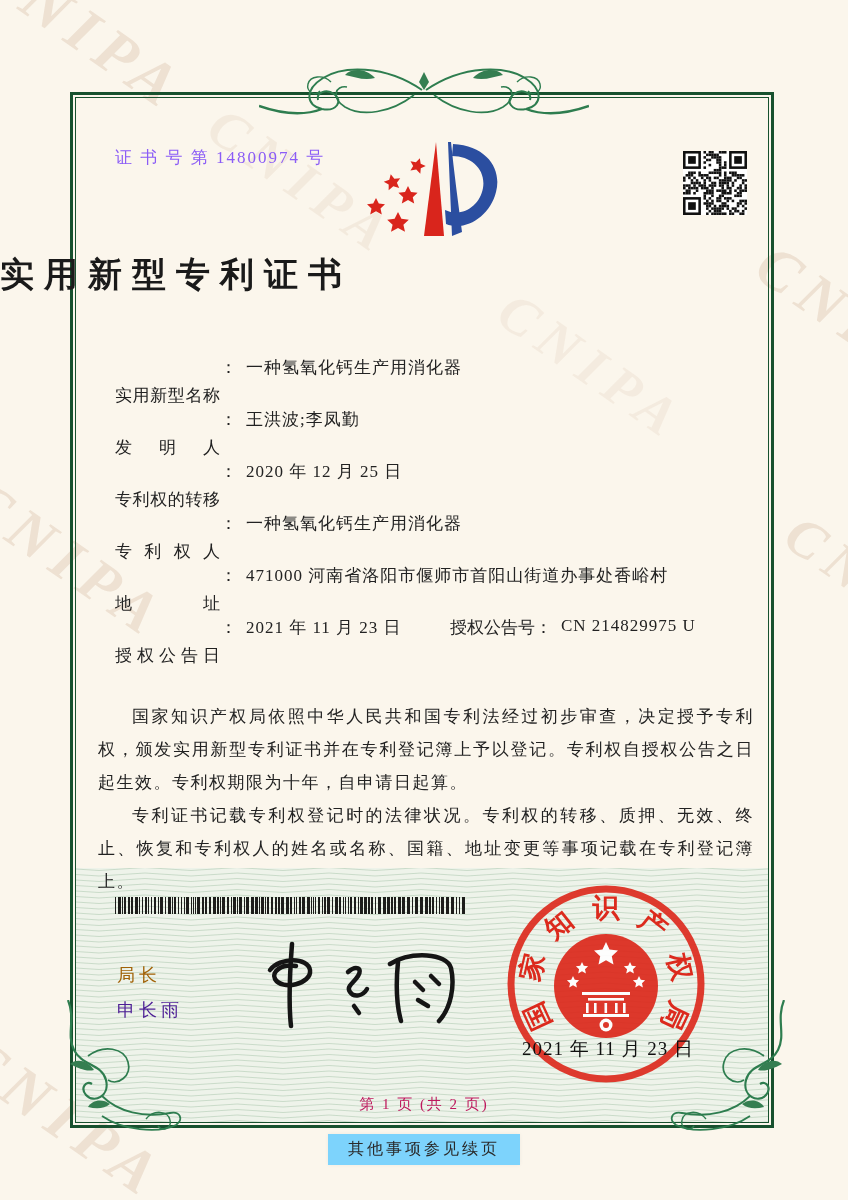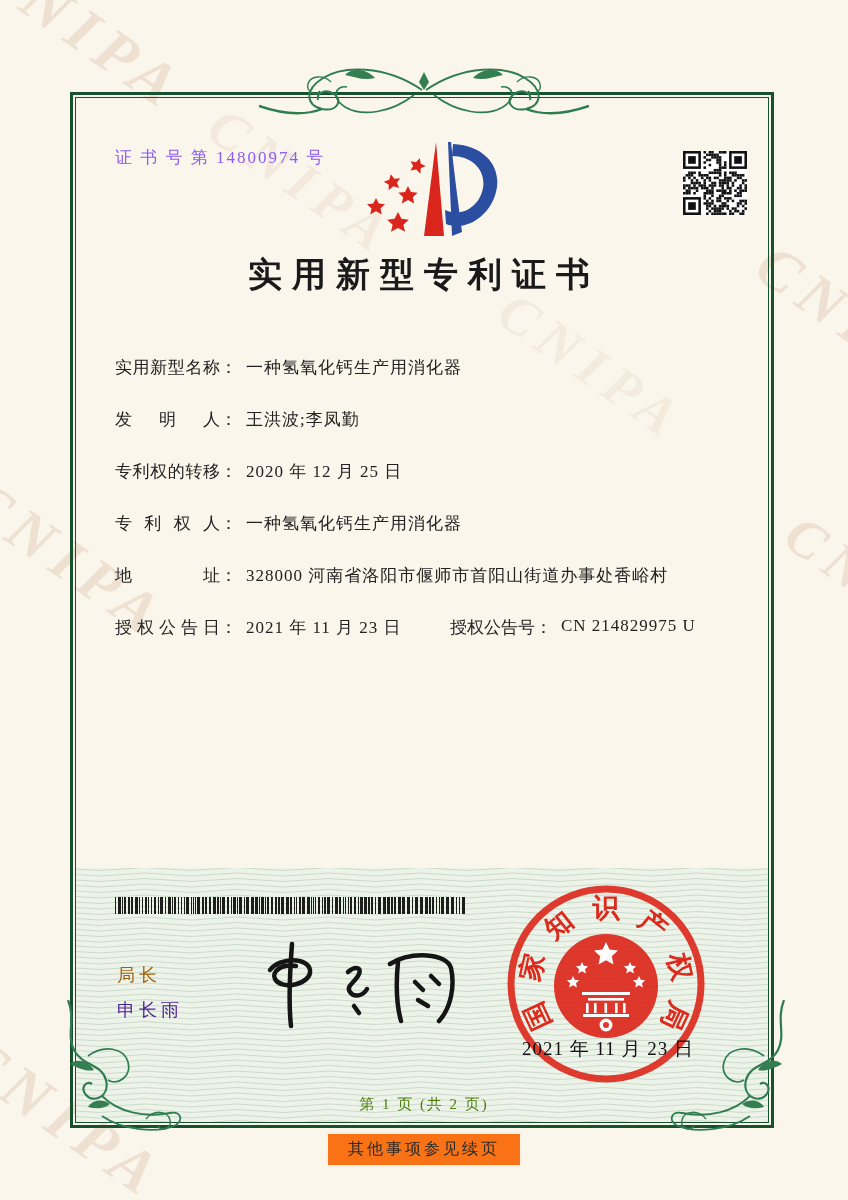--- a/index.html
+++ b/index.html
@@ -33,49 +33,49 @@
   .orn{position:absolute; z-index:4; pointer-events:none;}
   .orn-top{left:50%; top:60px; transform:translateX(-50%);}
   .orn-bl{left:58px; top:1000px;}
   .orn-br{left:664px; top:1000px; transform:scaleX(-1);}
   
   .cert-no{position:absolute; left:115px; top:146px; z-index:5; font-size:17px; letter-spacing:2px; color:#8b5cf6;}
   .logo{position:absolute; left:340px; top:136px; z-index:5;}
   .qr{position:absolute; left:683px; top:151px; z-index:5;}
   .title{
     position:absolute; left:0; top:252px; width:100%; z-index:5;
-    text-align:center; font-size:34px; font-weight:bold;
+    text-align:left; font-size:34px; font-weight:bold;
     letter-spacing:10px; color:#1a1a1a;
   }
   .fields{position:absolute; left:115px; top:356px; width:600px; z-index:5; font-size:17px;}
   .frow{position:relative; margin-bottom:28px; height:24px; white-space:nowrap;}
-  .flabel{display:inline-block; width:105px; text-align:justify; text-align-last:justify; vertical-align:top;}
+  .flabel{display:inline-block; width:105px; text-align:justify; text-align-last:justify; vertical-align:top;margin-top:28px;}
   .fcolon{display:inline-block; vertical-align:top;}
   .fvalue{display:inline-block; margin-left:9px; letter-spacing:1px; vertical-align:top;}
   .grant-no{position:absolute; left:335px; top:0; white-space:nowrap;}
   .paras{
     position:absolute; left:98px; top:700px; width:656px; z-index:5;
     font-size:17px; line-height:33px; letter-spacing:1.5px; text-align:justify;
   }
   .paras p{margin:0; text-indent:2em;}
   .barcode{position:absolute; left:115px; top:897px; z-index:5;}
   .director-title{position:absolute; left:117px; top:963px; z-index:5; font-size:18px; letter-spacing:4px; color:#a16207;
     font-family:"Liberation Sans","DejaVu Sans",sans-serif;}
   .director-name{position:absolute; left:117px; top:998px; z-index:5; font-size:18px; letter-spacing:4px; color:#4c1d95;
     font-family:"Liberation Sans","DejaVu Sans",sans-serif;}
   .signature{position:absolute; left:250px; top:928px; z-index:6;}
   .seal{position:absolute; left:503px; top:880px; z-index:6;}
   .seal-date{
     position:absolute; left:522px; top:1036px; width:200px; z-index:7;
     font-size:19px; letter-spacing:1px; color:#101010; white-space:nowrap;
   }
-  .page-num{position:absolute; left:0; top:1095px; width:100%; text-align:center; z-index:5; font-size:15px; letter-spacing:2px; color:#4d7c0f;}
+  .page-num{position:absolute; left:0; top:1095px; width:100%; text-align:center; z-index:5; font-size:15px; letter-spacing:2px; color:#be185d;}
   .cont-note{
     position:absolute; left:50%; top:1134px; transform:translateX(-50%); z-index:5;
-    background:#f97316; padding:5px 20px; font-size:16px; letter-spacing:3px; color:#2a2a2a;
+    background:#7dd3fc; padding:5px 20px; font-size:16px; letter-spacing:3px; color:#2a2a2a;
     box-shadow:0 0 4px rgba(0,0,0,0.05); white-space:nowrap;
   }
 </style>
 </head>
 <body>
 
 <div class="page">
 
   <span class="wm" style="left:-35px; top:-6px;  font-size:62px;">CNIPA</span>
   <span class="wm" style="left:195px; top:150px; font-size:55px; opacity:.55;">CNIPA</span>
@@ -452,30 +452,34 @@
     <div class="frow">
       <span class="flabel">发明人</span><span class="fcolon">：</span><span class="fvalue">王洪波;李凤勤</span>
     </div>
     <div class="frow">
       <span class="flabel">专利权的转移</span><span class="fcolon">：</span><span class="fvalue">2020 年 12 月 25 日</span>
     </div>
     <div class="frow">
       <span class="flabel">专利权人</span><span class="fcolon">：</span><span class="fvalue">一种氢氧化钙生产用消化器</span>
     </div>
     <div class="frow">
-      <span class="flabel">地址</span><span class="fcolon">：</span><span class="fvalue">328000 河南省洛阳市偃师市首阳山街道办事处香峪村</span>
+      <span class="flabel">地址</span><span class="fcolon">：</span><span class="fvalue">471000 河南省洛阳市偃师市首阳山街道办事处香峪村</span>
     </div>
     <div class="frow">
       <span class="flabel">授权公告日</span><span class="fcolon">：</span><span class="fvalue">2021 年 11 月 23 日</span>
       <span class="grant-no">
         <span>授权公告号</span><span>：</span><span class="fvalue">CN 214829975 U</span>
       </span>
     </div>
   </div>
 
+  <div class="paras">
+    <p>国家知识产权局依照中华人民共和国专利法经过初步审查，决定授予专利权，颁发实用新型专利证书并在专利登记簿上予以登记。专利权自授权公告之日起生效。专利权期限为十年，自申请日起算。</p>
+    <p>专利证书记载专利权登记时的法律状况。专利权的转移、质押、无效、终止、恢复和专利权人的姓名或名称、国籍、地址变更等事项记载在专利登记簿上。</p>
+  </div>
 
   <svg class="barcode" id="barcode-svg" width="352" height="17">
       <rect x="0" y="0" width="1" height="17" fill="#1d1d1b"></rect>
       <rect x="3" y="0" width="3" height="17" fill="#1d1d1b"></rect>
       <rect x="7" y="0" width="1" height="17" fill="#1d1d1b"></rect>
       <rect x="9" y="0" width="2" height="17" fill="#1d1d1b"></rect>
       <rect x="13" y="0" width="2" height="17" fill="#1d1d1b"></rect>
       <rect x="16" y="0" width="2" height="17" fill="#1d1d1b"></rect>
       <rect x="20" y="0" width="3" height="17" fill="#1d1d1b"></rect>
       <rect x="24" y="0" width="1" height="17" fill="#1d1d1b"></rect>

